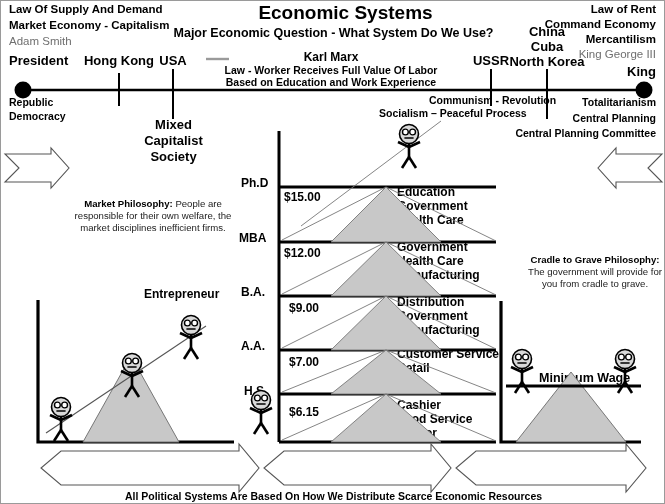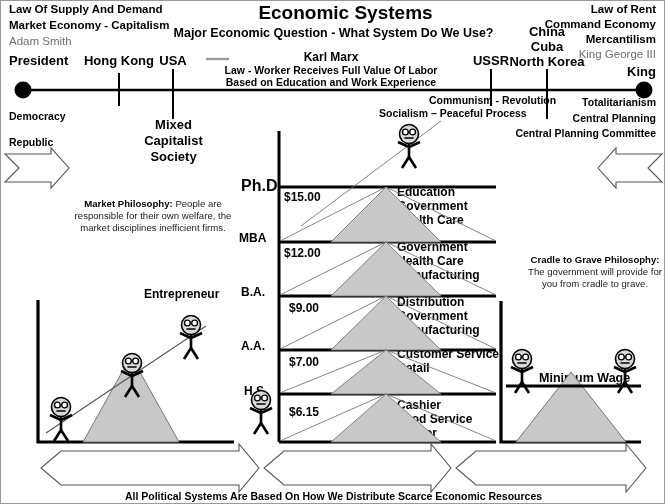--- a/index.html
+++ b/index.html
@@ -21,21 +21,21 @@
 
 <div id="page">
 
   <div class="t b ctr" style="left:0;top:2px;width:665px;font-size:19px;padding-left:12px;">Economic Systems</div>
   <div class="t b ctr" style="left:0;top:26px;width:665px;font-size:12.5px;">Major Economic Question - What System Do We Use?</div>
 
   <div class="t b" style="left:8px;top:2px;font-size:11.5px;">Law Of Supply And Demand</div>
   <div class="t b" style="left:8px;top:18px;font-size:11.5px;">Market Economy - Capitalism</div>
   <div class="t gray" style="left:8px;top:34px;font-size:11.5px;">Adam Smith</div>
   <div class="t b" style="left:8px;top:53px;font-size:13px;">President</div>
-  <div class="t b" style="left:8px;top:96px;font-size:10.5px;margin-top:40px;">Republic</div>
+  <div class="t b" style="left:8px;top:96px;font-size:10.5px;">Republic</div>
   <div class="t b" style="left:8px;top:110px;font-size:10.5px;">Democracy</div>
 
   <div class="t b ctr" style="left:220px;top:50px;width:220px;font-size:12px;">Karl Marx</div>
   <div class="t b ctr" style="left:190px;top:64px;width:280px;font-size:10.5px;">Law - Worker Receives Full Value Of Labor</div>
   <div class="t b ctr" style="left:190px;top:76px;width:280px;font-size:10.5px;">Based on Education and Work Experience</div>
   <div class="t b" style="left:428px;top:94px;font-size:10.5px;">Communism - Revolution</div>
   <div class="t b" style="left:378px;top:107px;font-size:10.5px;">Socialism – Peaceful Process</div>
 
   <div class="t b" style="right:8px;top:2px;font-size:11.5px;text-align:right;">Law of Rent</div>
   <div class="t b" style="right:8px;top:17px;font-size:11.5px;text-align:right;">Command Economy</div>
@@ -63,21 +63,21 @@
   <div class="para" style="left:72px;top:197px;width:160px;font-size:9.6px;">
     <b>Market Philosophy:</b>
     <span>People are responsible for their own welfare, the market disciplines inefficient firms.</span>
   </div>
 
   <div class="para" style="left:523px;top:253px;width:142px;font-size:9.6px;">
     <b>Cradle to Grave Philosophy:</b>
     <span>The government will provide for you from cradle to grave.</span>
   </div>
 
-  <div class="t b" style="left:240px;top:176px;font-size:16px;">Ph.D</div>
+  <div class="t b" style="left:240px;top:176px;font-size:12px;">Ph.D</div>
   <div class="t b" style="left:238px;top:231px;font-size:12px;">MBA</div>
   <div class="t b" style="left:240px;top:285px;font-size:12px;">B.A.</div>
   <div class="t b" style="left:240px;top:339px;font-size:12px;">A.A.</div>
   <div class="t b" style="left:243px;top:384px;font-size:12px;">H.S.</div>
 
   <div class="t b" style="left:283px;top:190px;font-size:12px;">$15.00</div>
   <div class="t b" style="left:283px;top:246px;font-size:12px;">$12.00</div>
   <div class="t b" style="left:288px;top:301px;font-size:12px;">$9.00</div>
   <div class="t b" style="left:288px;top:355px;font-size:12px;">$7.00</div>
   <div class="t b" style="left:288px;top:405px;font-size:12px;">$6.15</div>

